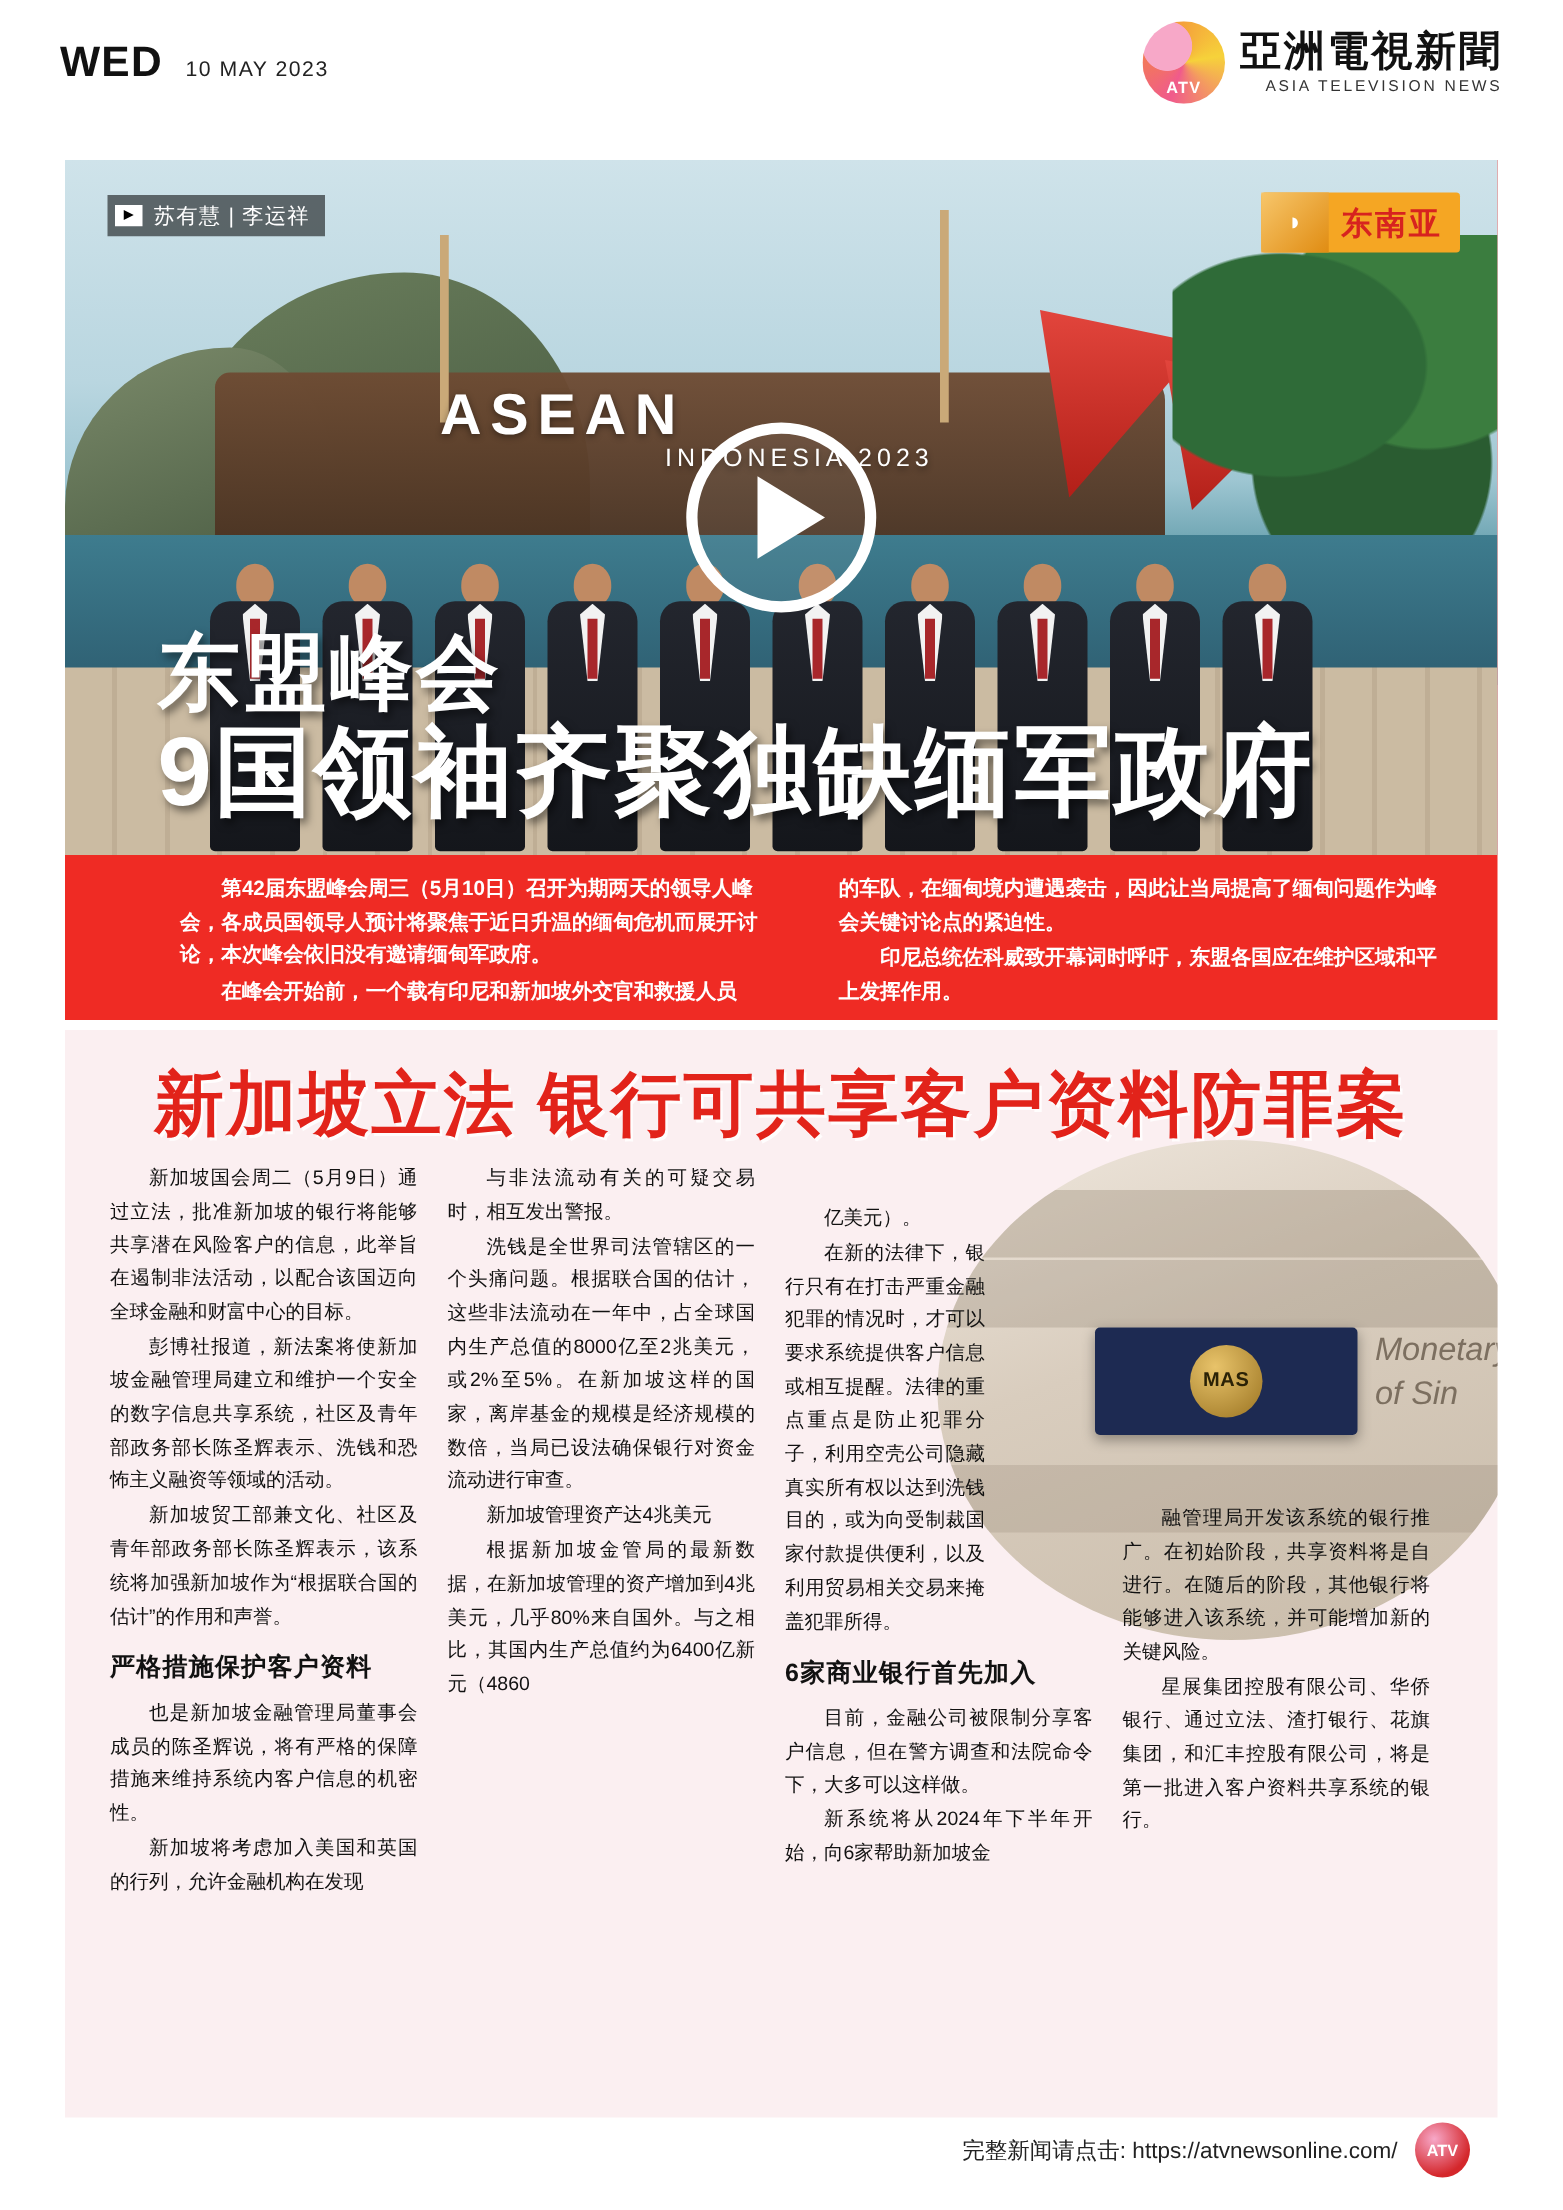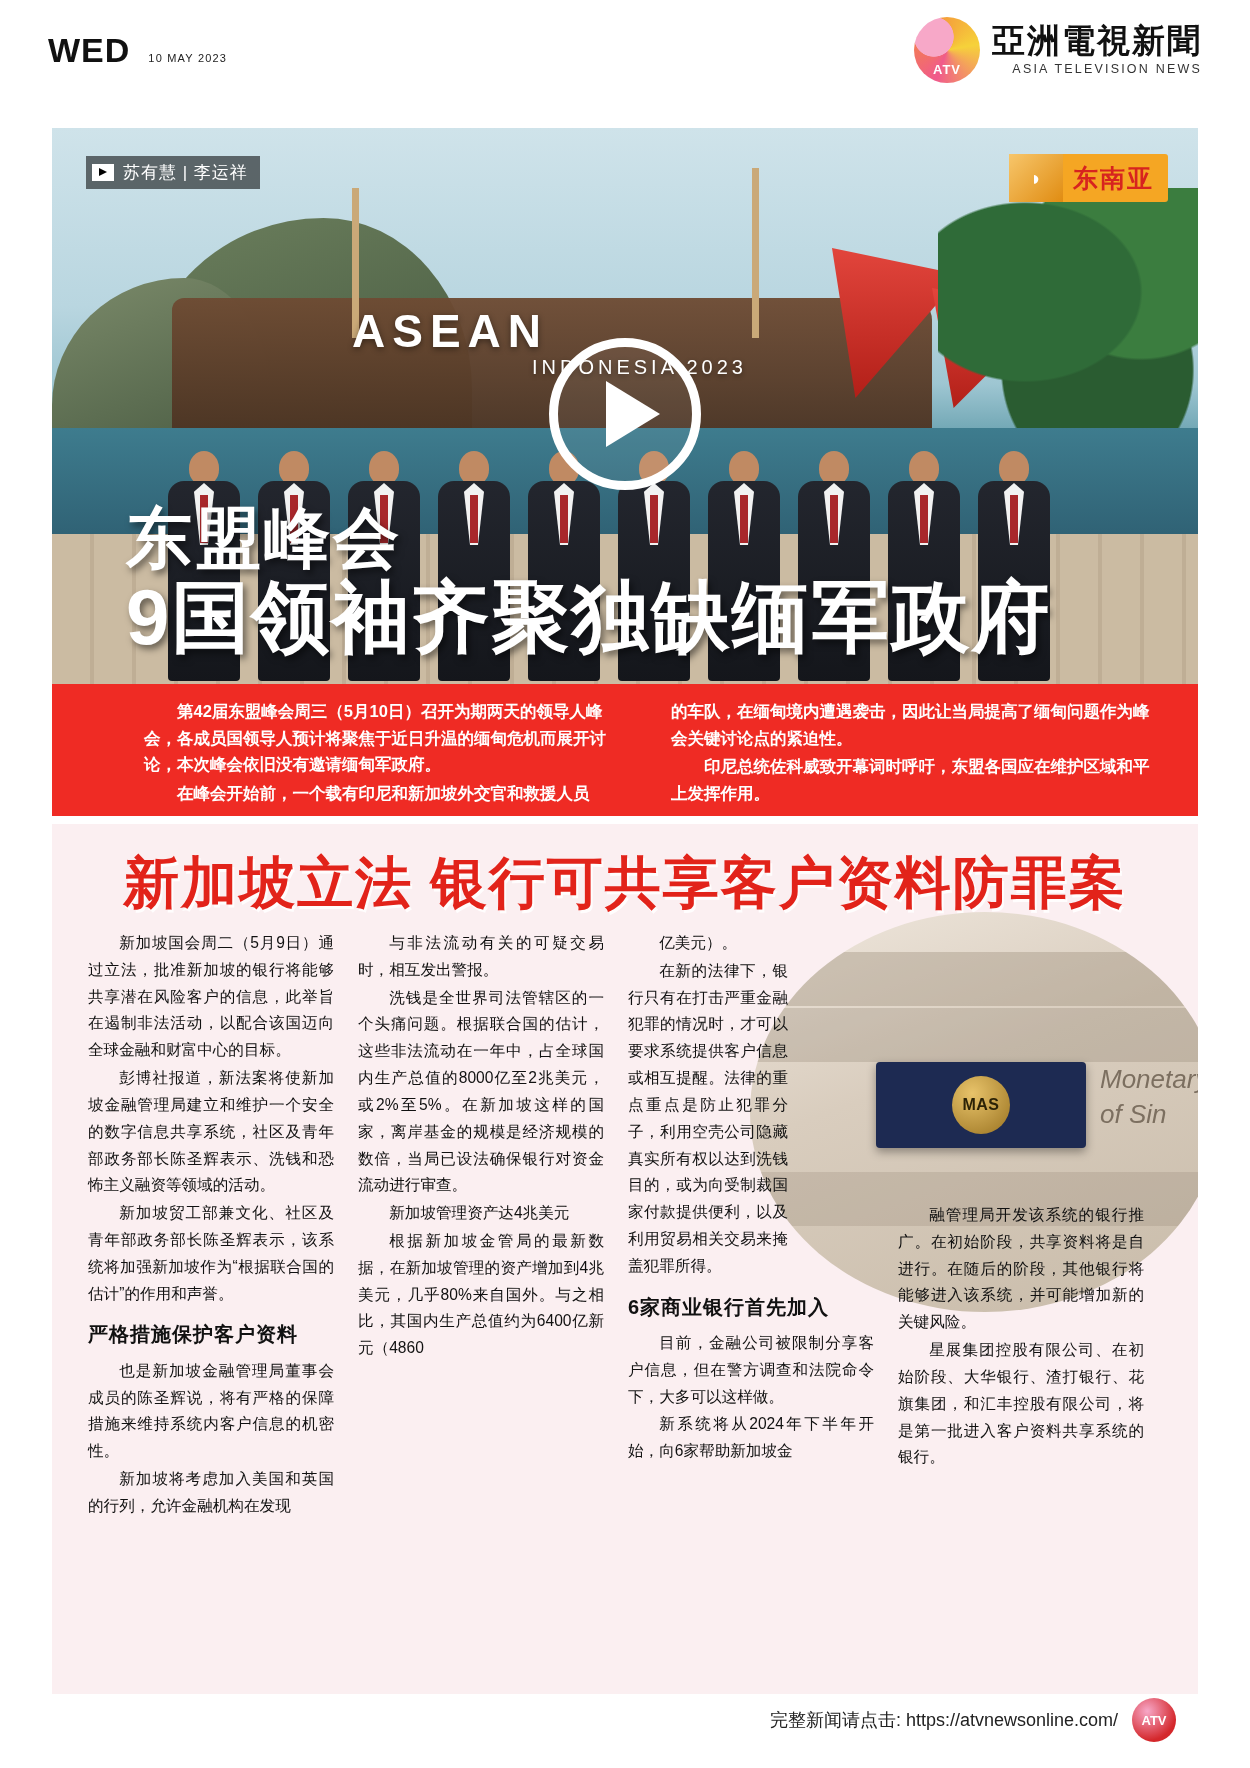--- a/index.html
+++ b/index.html
@@ -24,21 +24,21 @@
     padding: 0 48px;
   }
   .masthead-left { display: flex; align-items: baseline; gap: 18px; }
   .weekday {
     font-size: 34px;
     font-weight: bold;
     letter-spacing: 1px;
     color: #111;
   }
   .datestr {
-    font-size: 11px;
+    font-size: 17px;
     letter-spacing: 1.2px;
     color: #222;
   }
   .masthead-right {
     margin-left: auto;
     display: flex;
     align-items: center;
     gap: 12px;
   }
   .atv-mark {
@@ -377,21 +377,21 @@
     text-align: justify;
   }
   .sub-head {
     font-size: 20px;
     font-weight: bold;
     color: #111;
     margin: 10px 0 6px 0;
     text-indent: 0;
     letter-spacing: 1px;
   }
-  .col-3 { position: relative; }
+  .col-3 { position: relative; margin-top: 32px; }
 
   
   .footer {
     position: absolute;
     left: 0; bottom: 26px;
     width: 1224px;
     display: flex;
     align-items: center;
     justify-content: flex-end;
     padding-right: 48px;
@@ -572,21 +572,21 @@
     <div class="col narrow col-3">
       <p>亿美元）。</p>
       <p>在新的法律下，银行只有在打击严重金融犯罪的情况时，才可以要求系统提供客户信息或相互提醒。法律的重点重点是防止犯罪分子，利用空壳公司隐藏真实所有权以达到洗钱目的，或为向受制裁国家付款提供便利，以及利用贸易相关交易来掩盖犯罪所得。</p>
       <div class="sub-head" style="width:300px">6家商业银行首先加入</div>
       <p style="width:246px">目前，金融公司被限制分享客户信息，但在警方调查和法院命令下，大多可以这样做。</p>
       <p style="width:246px">新系统将从2024年下半年开始，向6家帮助新加坡金</p>
     </div>
 
     <div class="col last" style="margin-left:86px; padding-top:272px">
       <p class="noind">融管理局开发该系统的银行推广。在初始阶段，共享资料将是自进行。在随后的阶段，其他银行将能够进入该系统，并可能增加新的关键风险。</p>
-      <p>星展集团控股有限公司、在初始阶段、大华银行、渣打银行、花旗集团，和汇丰控股有限公司，将是第一批进入客户资料共享系统的银行。</p>
+      <p>星展集团控股有限公司、华侨银行、通过立法、渣打银行、花旗集团，和汇丰控股有限公司，将是第一批进入客户资料共享系统的银行。</p>
     </div>
 
   </div>
 </div>
 
 <div class="footer">
   <div class="txt">完整新闻请点击: https://atvnewsonline.com/</div>
   <div class="seal">ATV</div>
 </div>
 

